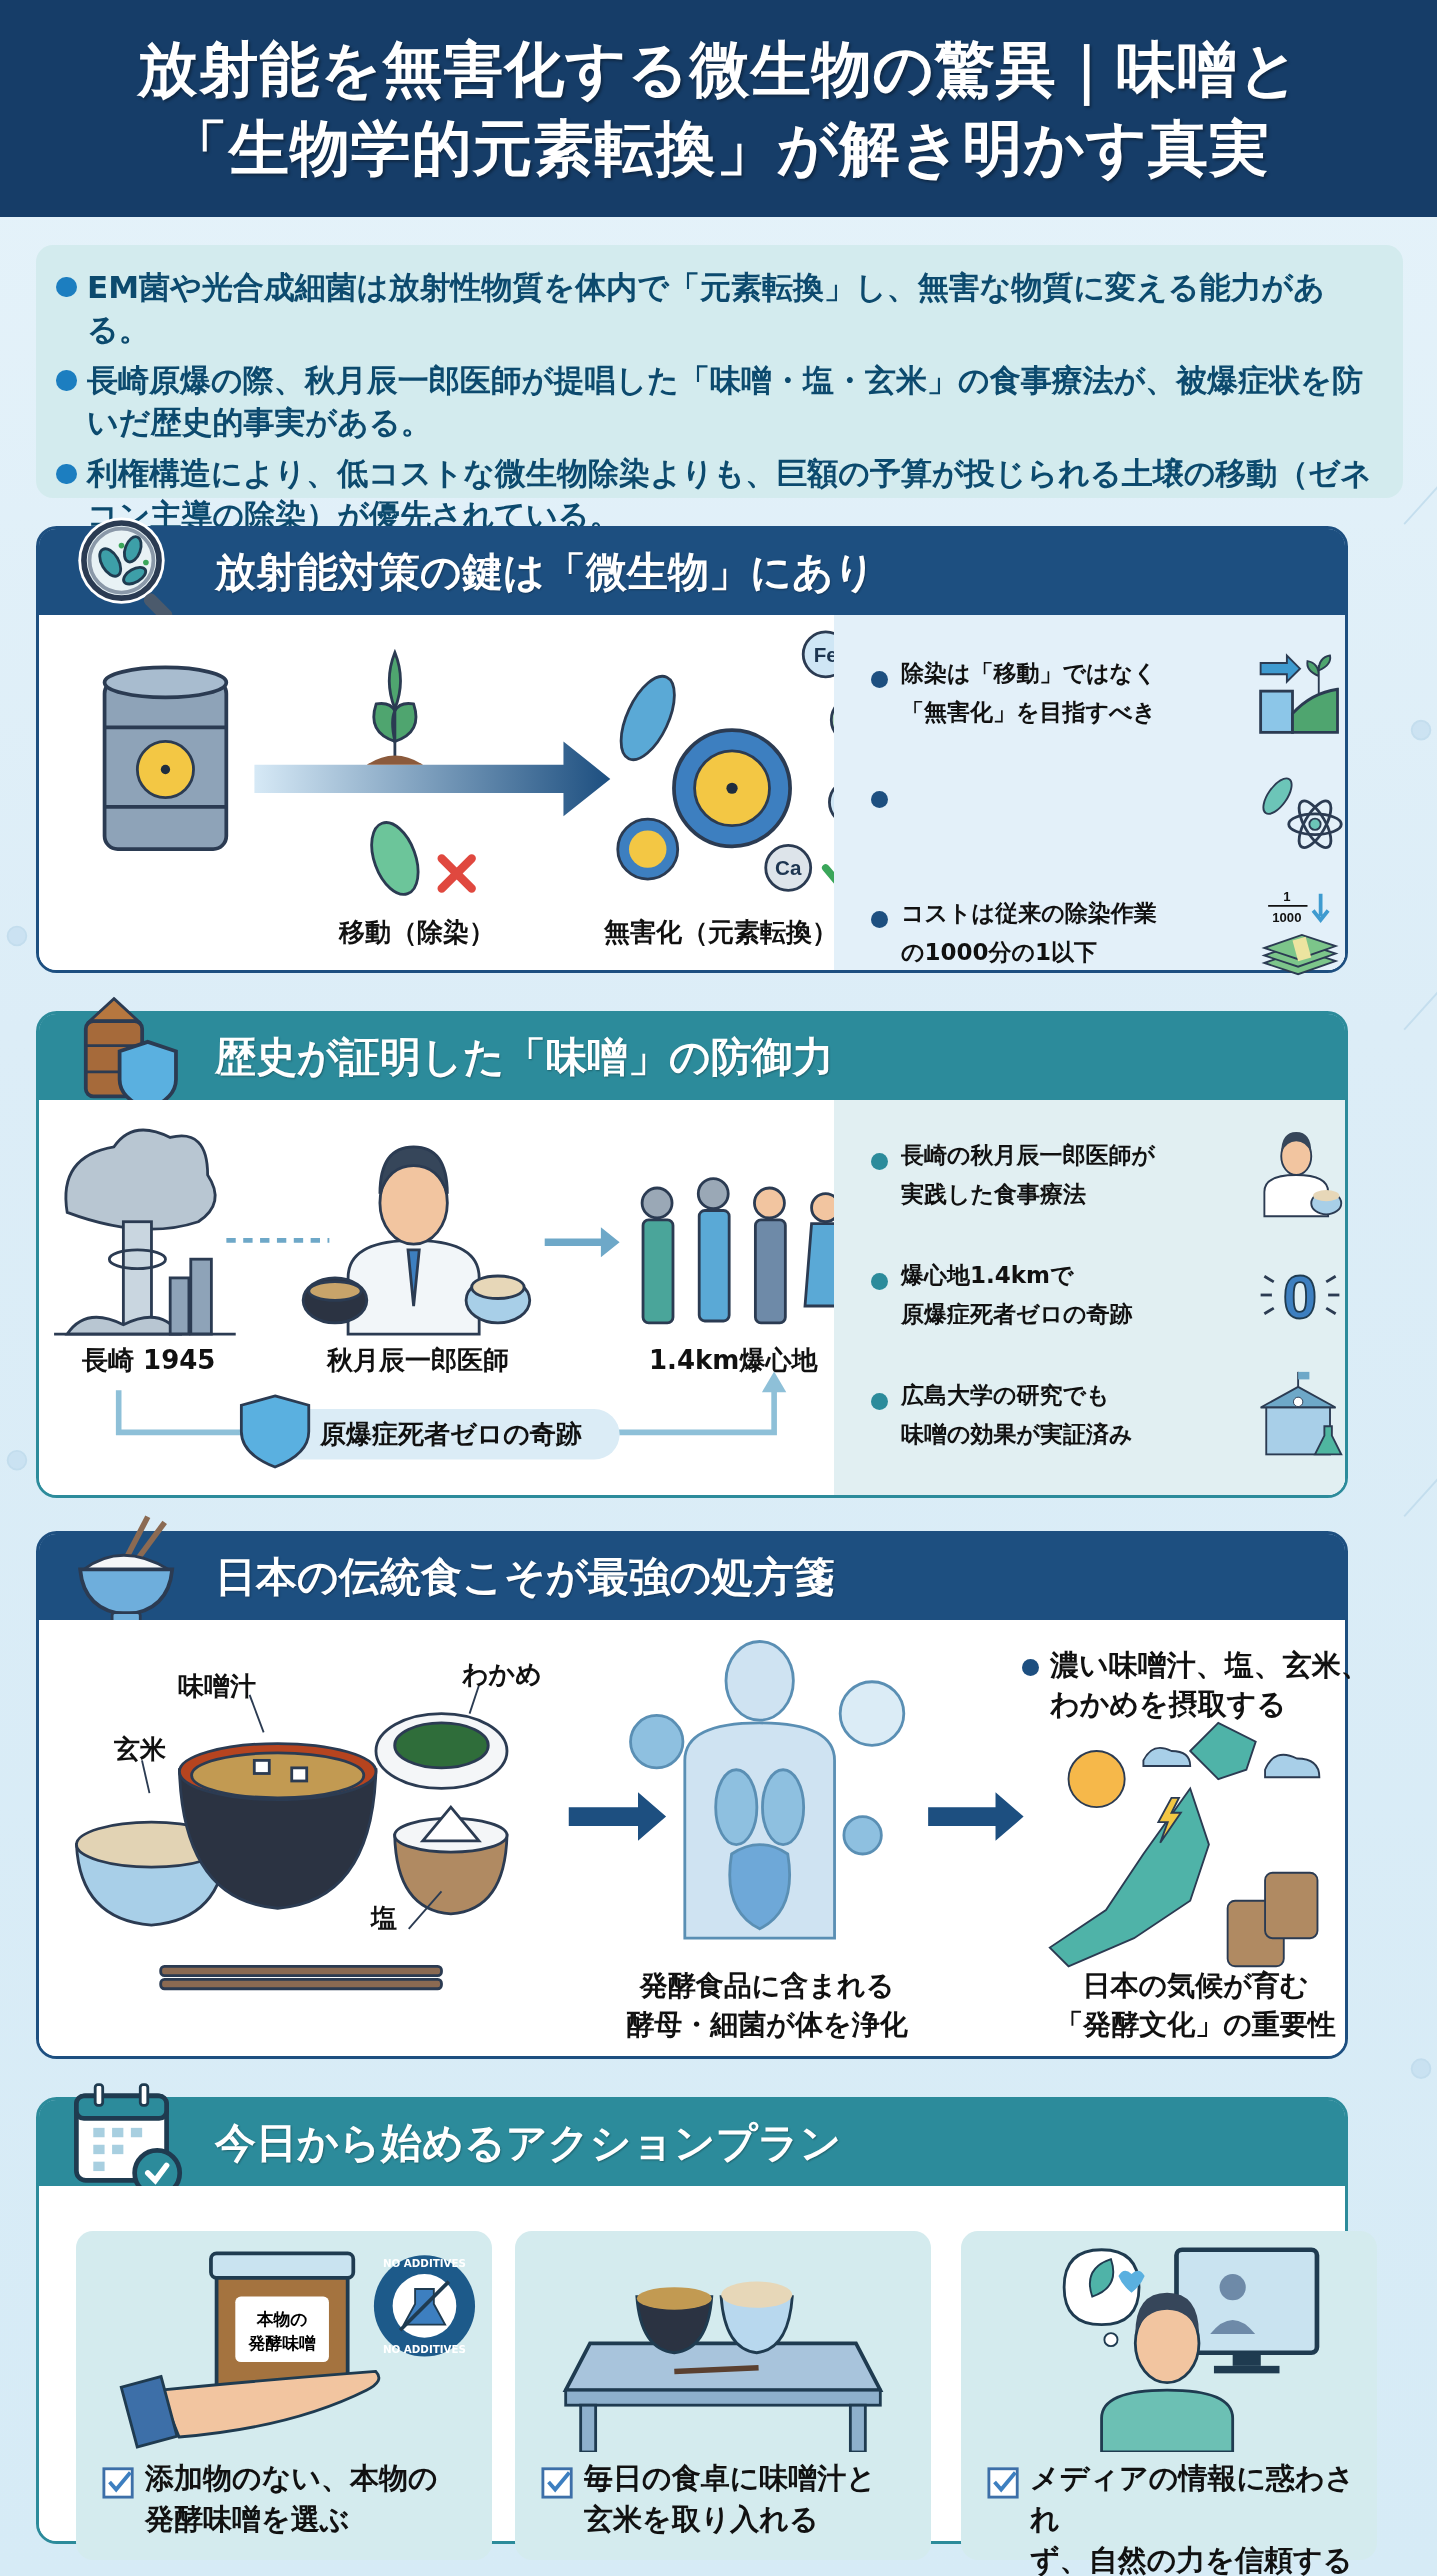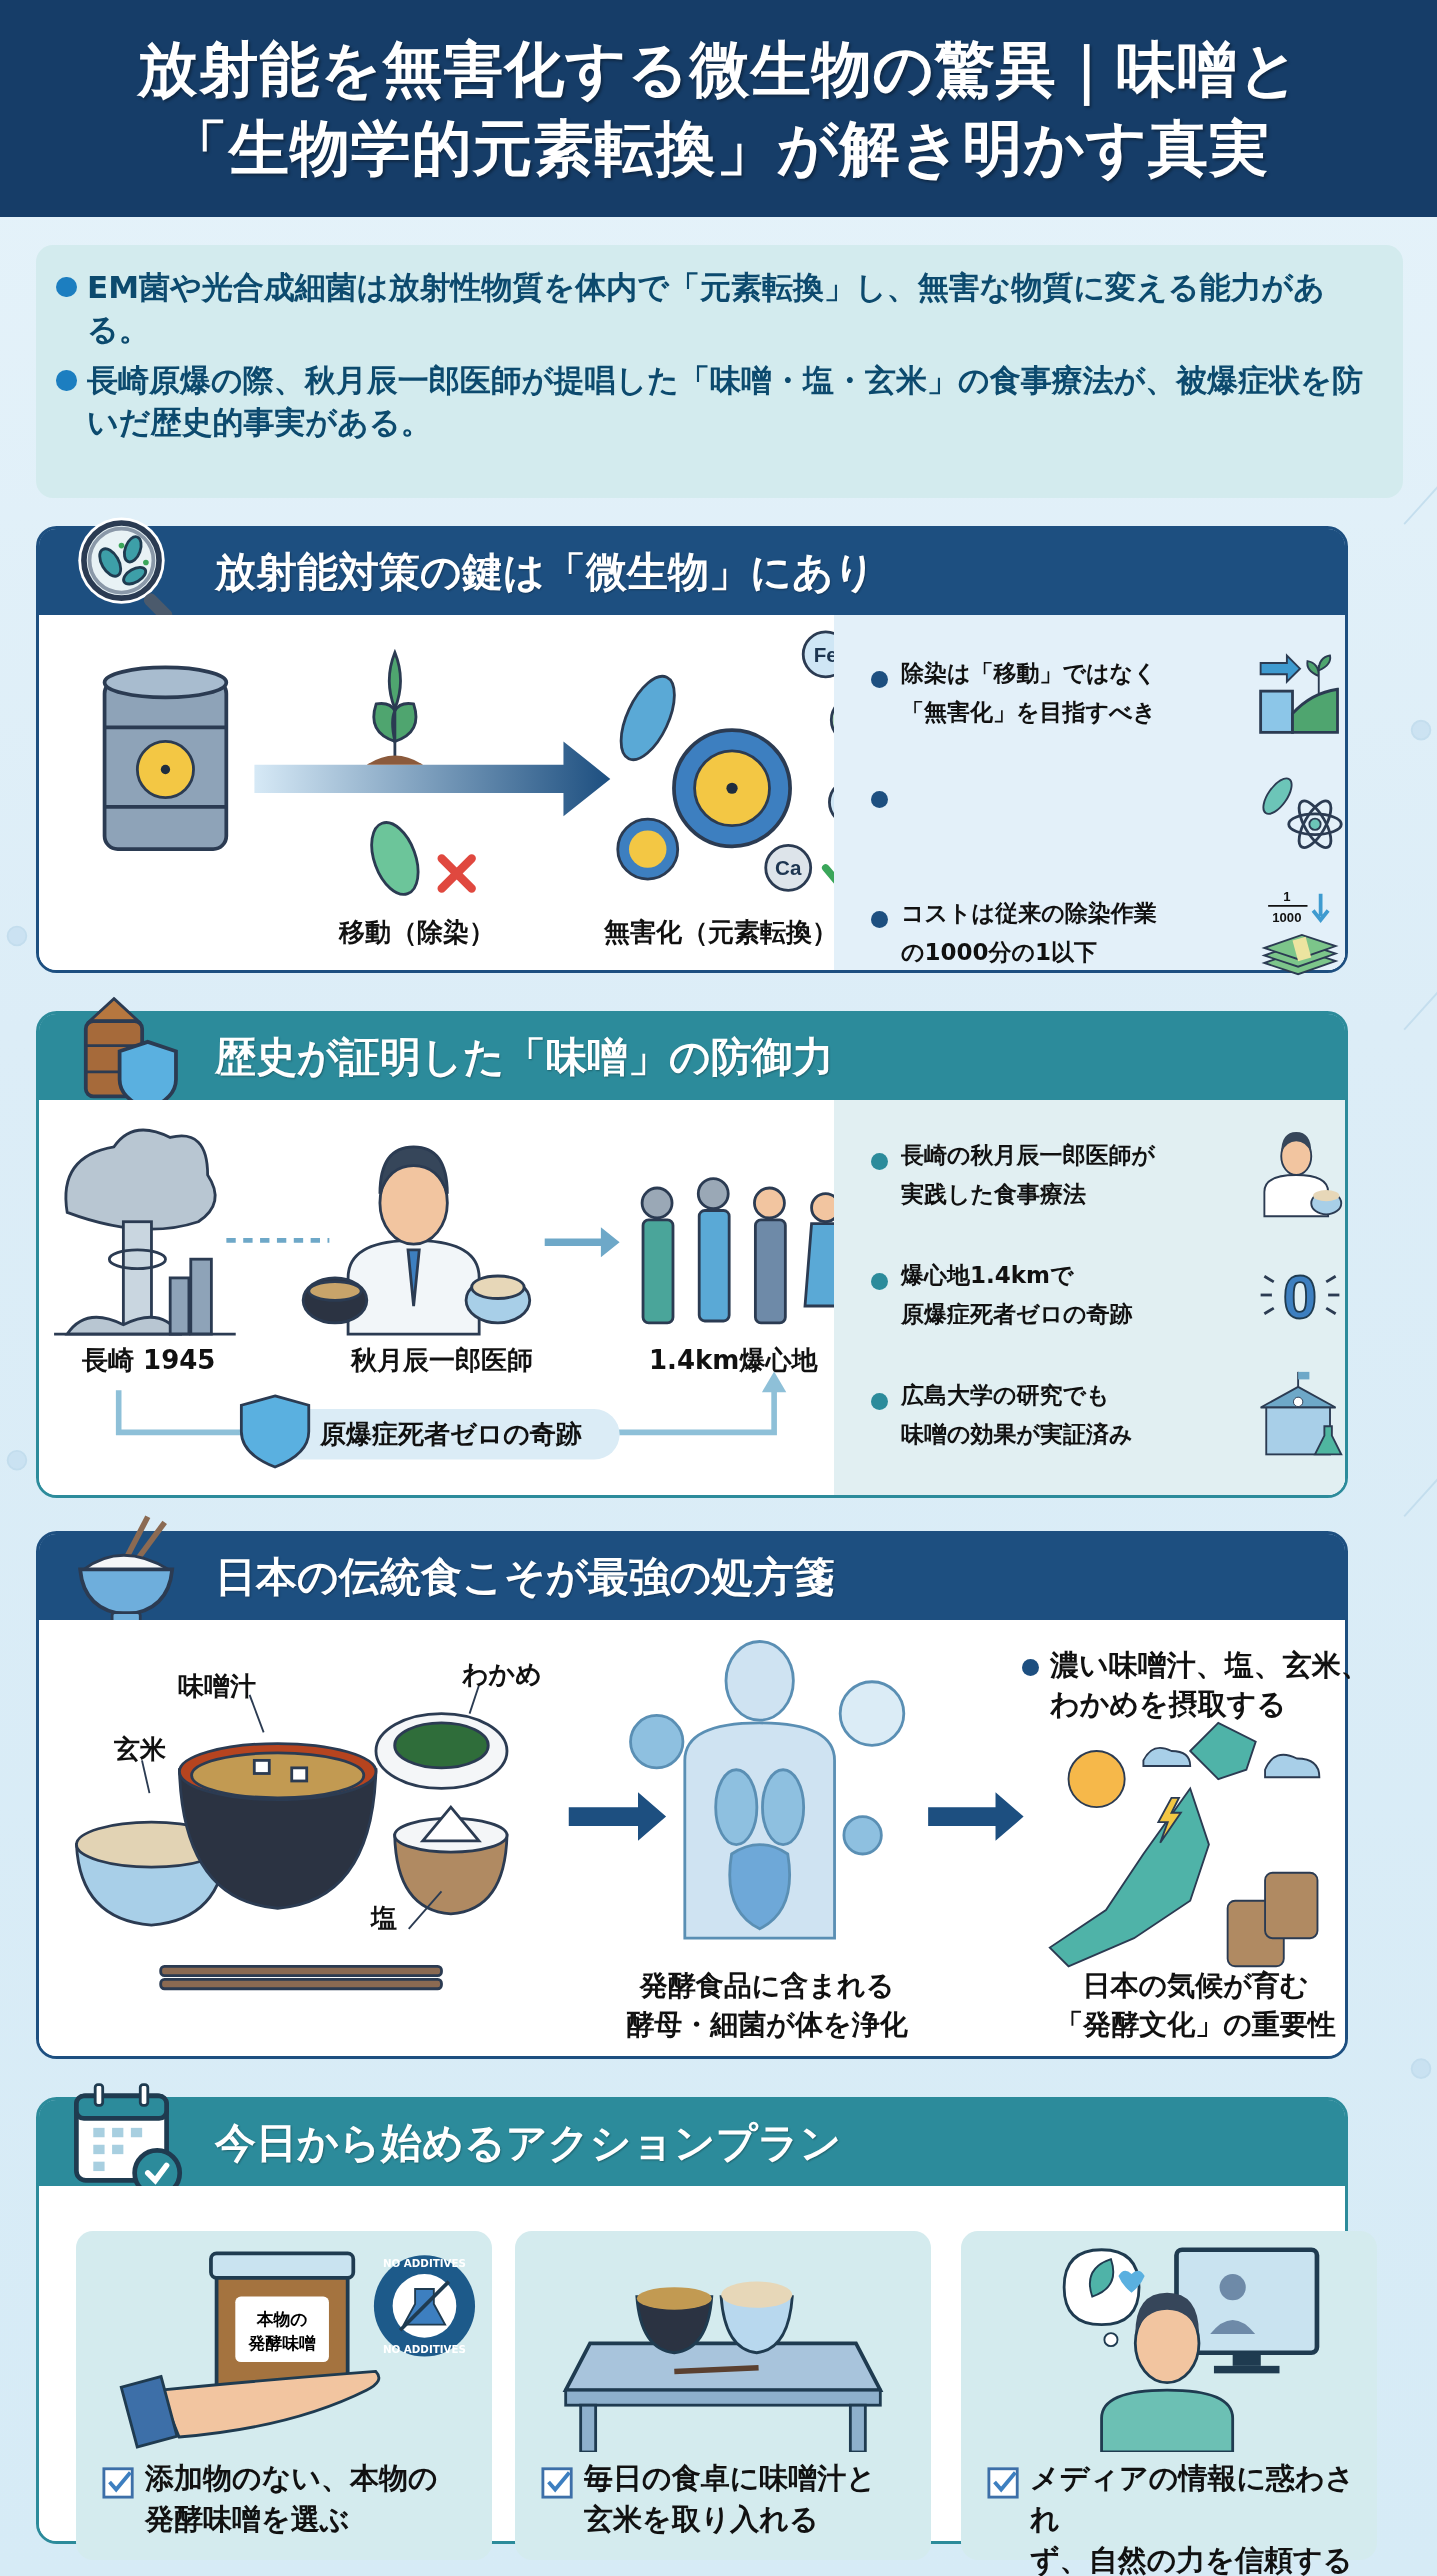--- a/index.html
+++ b/index.html
@@ -71,20 +71,21 @@
 </svg>
 
 <div class="header">
   <div>放射能を無害化する微生物の驚異｜味噌と</div>
   <div>「生物学的元素転換」が解き明かす真実</div>
 </div>
 
 <div class="summary">
   <div class="item"><span class="dot"></span><span>EM菌や光合成細菌は放射性物質を体内で「元素転換」し、無害な物質に変える能力がある。</span></div>
   <div class="item"><span class="dot"></span><span>長崎原爆の際、秋月辰一郎医師が提唱した「味噌・塩・玄米」の食事療法が、被爆症状を防いだ歴史的事実がある。</span></div>
+  <div class="item"><span class="dot"></span><span>利権構造により、低コストな微生物除染よりも、巨額の予算が投じられる土壌の移動（ゼネコン主導の除染）が優先されている。</span></div>
 </div>
 
 <div class="section navy" style="top:526px;height:447px;">
   <div class="bar">
       <span>放射能対策の鍵は「微生物」にあり</span>
     </div>
   <svg class="hicon" viewBox="0 0 132 132">
     <circle cx="58" cy="56" r="46" fill="#fff"></circle>
     <circle cx="58" cy="56" r="40" fill="#e8f2f5" stroke="#2b3b52" stroke-width="6"></circle>
     <circle cx="58" cy="56" r="34" fill="none" stroke="#8a98a8" stroke-width="4"></circle>
@@ -246,21 +247,21 @@
           <rect x="765" y="128" width="32" height="110" rx="6" fill="#6e8aa8"></rect>
         <circle cx="840" cy="115" r="15" fill="#f2c5a0"></circle>
           <path d="M825 132 L855 132 L862 220 L818 220z" fill="#5aa9d6"></path>
       </g>
       <path d="M85 310 L85 355 L785 355 L785 310" fill="none" stroke="#8ec0d8" stroke-width="6"></path>
       <polygon points="772,312 785,290 798,312" fill="#8ec0d8"></polygon>
       <rect x="240" y="330" width="380" height="54" rx="27" fill="#dbecf6"></rect>
       <path d="M252 316 L288 326 L288 354 Q288 378 252 392 Q216 378 216 354 L216 326 Z" fill="#5ab0e0" stroke="#2b3b52" stroke-width="3"></path>
     </svg>
     <div class="label" style="left:43px;top:243px;">長崎 1945</div>
-    <div class="label" style="left:288px;top:243px;margin-left:24px;">秋月辰一郎医師</div>
+    <div class="label" style="left:288px;top:243px;">秋月辰一郎医師</div>
     <div class="label" style="left:610px;top:243px;">1.4km爆心地</div>
     <div class="label" style="left:281px;top:317px;font-size:26px;">原爆症死者ゼロの奇跡</div>
 
     <div class="right-panel" style="background:#e1eff2;padding-top:36px;">
       <div class="rp-item">
         <span class="dot" style="background:#2c8b9b"></span>
         <div class="txt">
             <div>長崎の秋月辰一郎医師が</div>
             <div>実践した食事療法</div>
           </div>

